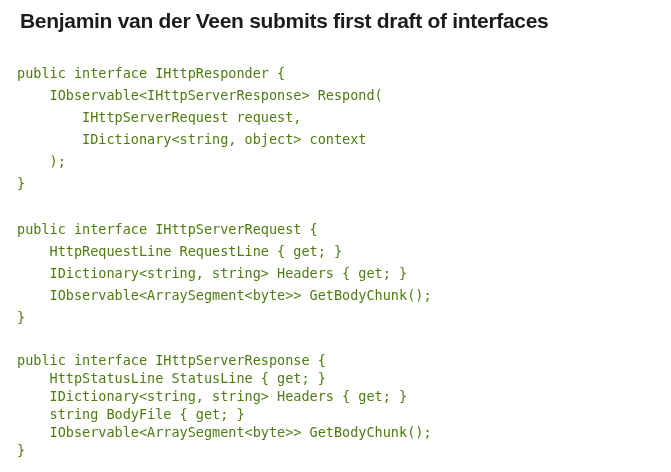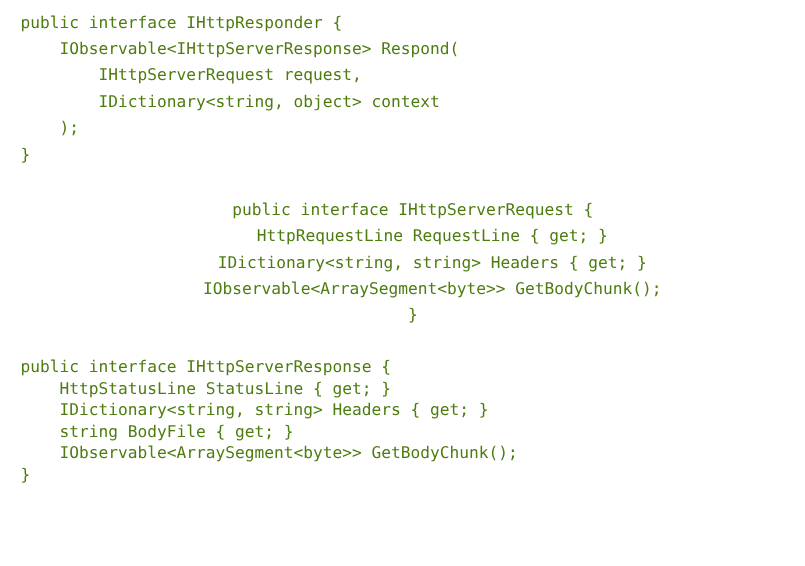--- a/index.html
+++ b/index.html
@@ -40,28 +40,28 @@
     line-height: 22px;
   }
   .code-block.spacing-tight {
     line-height: 18px;
   }
   .gap-after-wide {
     margin-bottom: 24px;
   }
   .gap-after-mid {
     margin-bottom: 23px;
-    text-align: center;
   }
 </style>
 </head>
 <body>
 
 <div class="slide">
 
+  <h1 class="slide-title">Benjamin van der Veen submits first draft of interfaces</h1>
 
   <pre class="code-block spacing-wide gap-after-wide">public interface IHttpResponder {
     IObservable&lt;IHttpServerResponse&gt; Respond(
         IHttpServerRequest request,
         IDictionary&lt;string, object&gt; context
     );
 }</pre>
 
   <pre class="code-block spacing-wide gap-after-mid">public interface IHttpServerRequest {
     HttpRequestLine RequestLine { get; }

